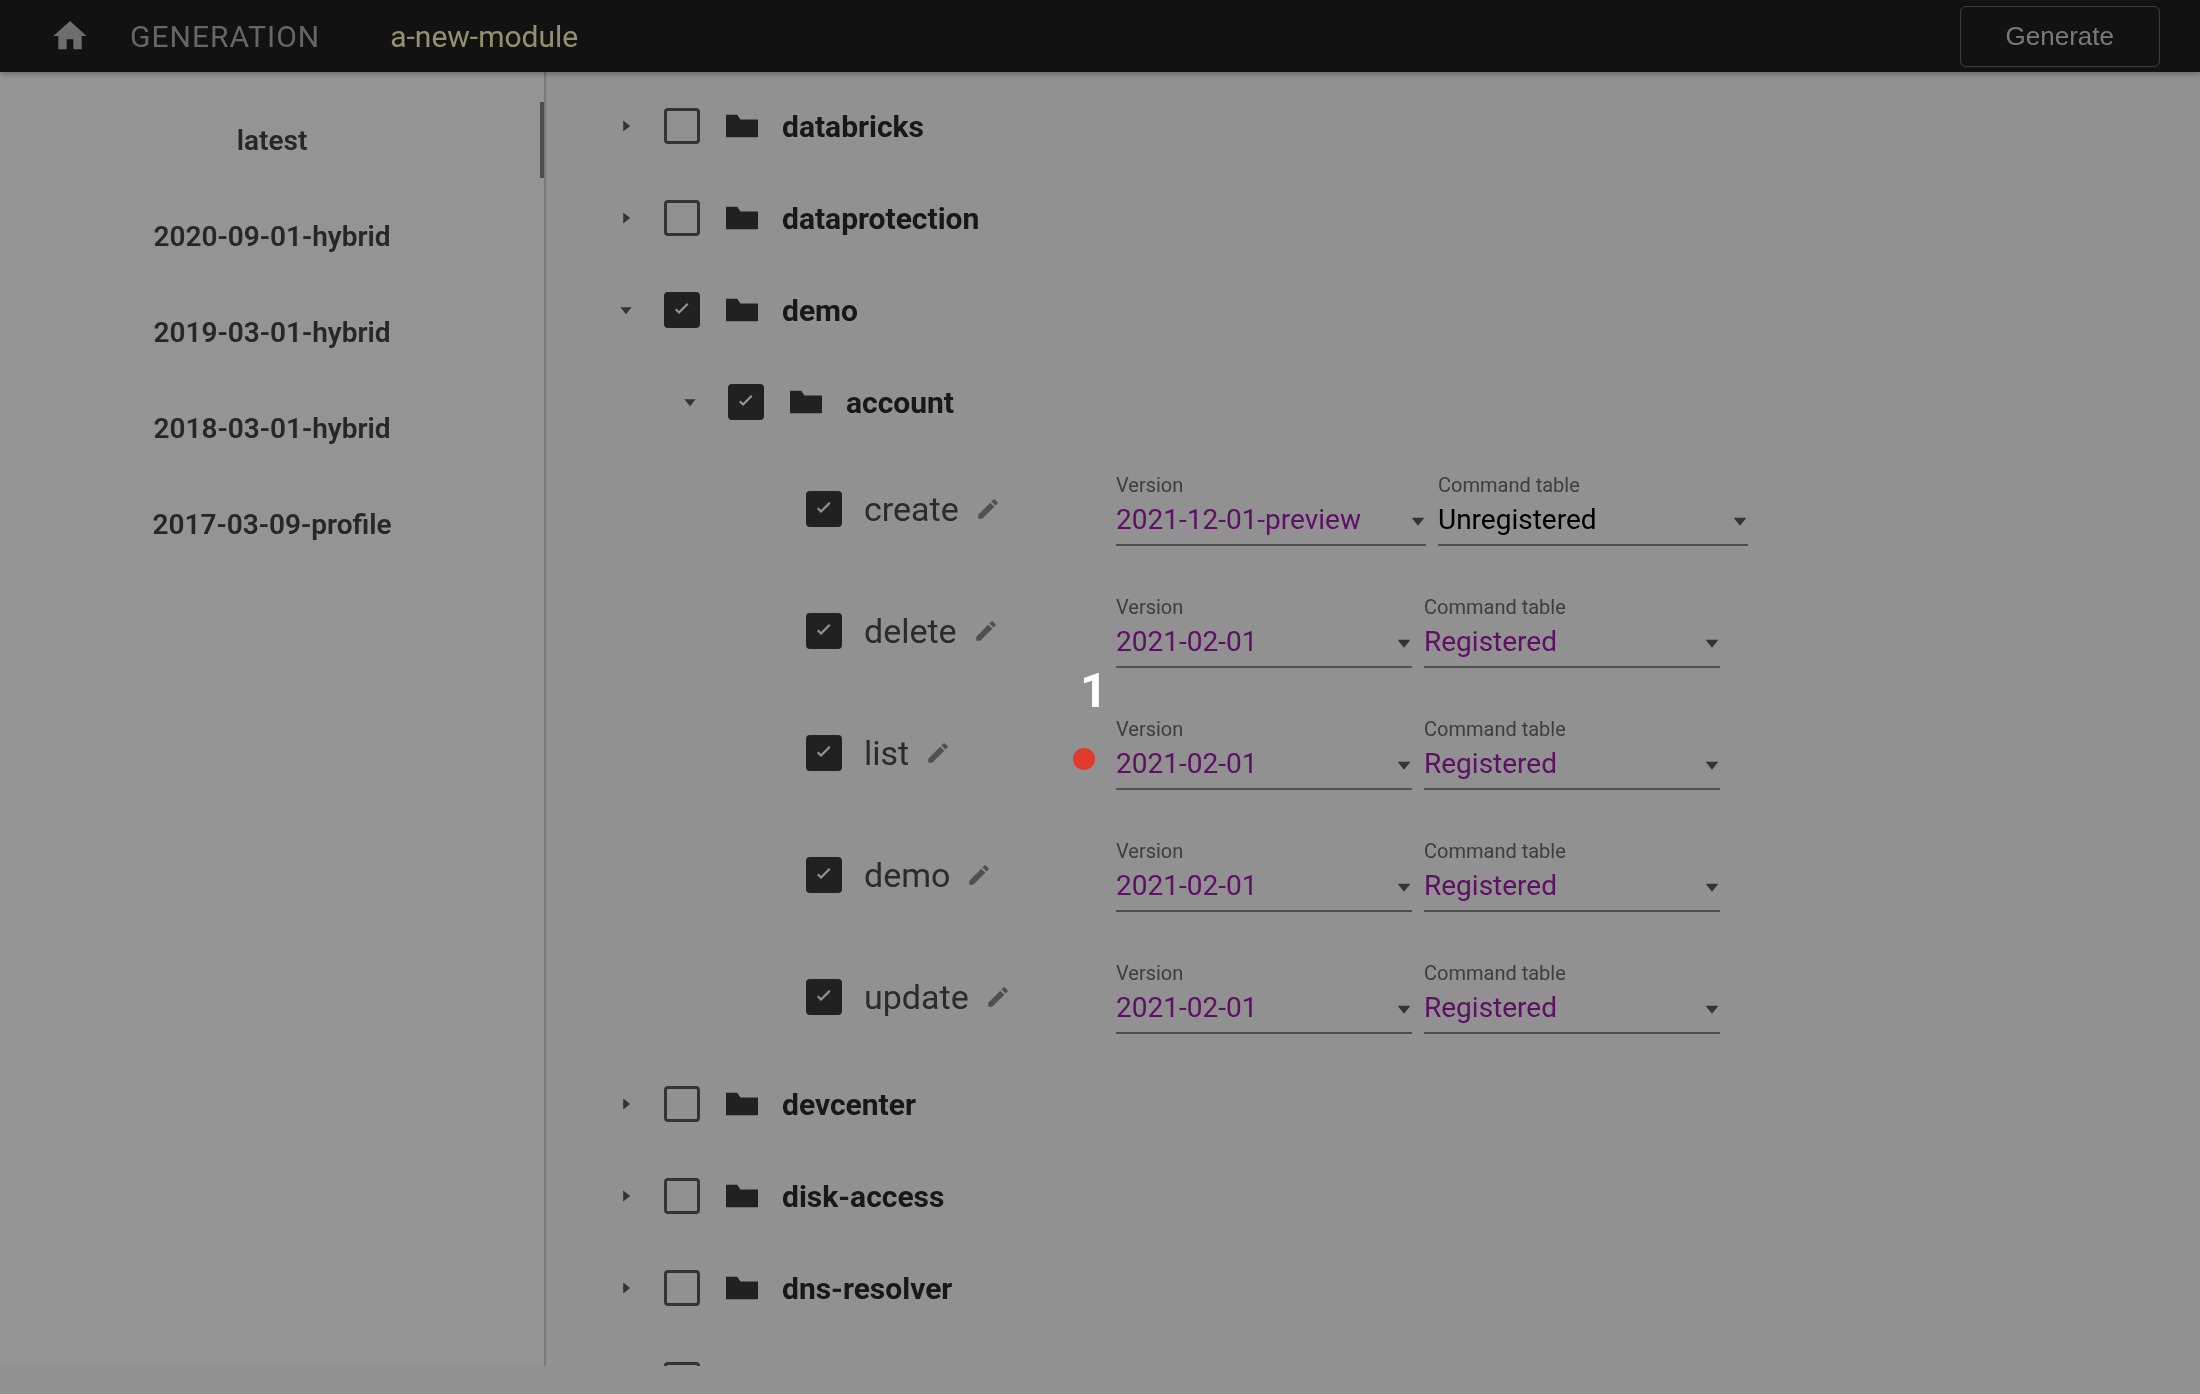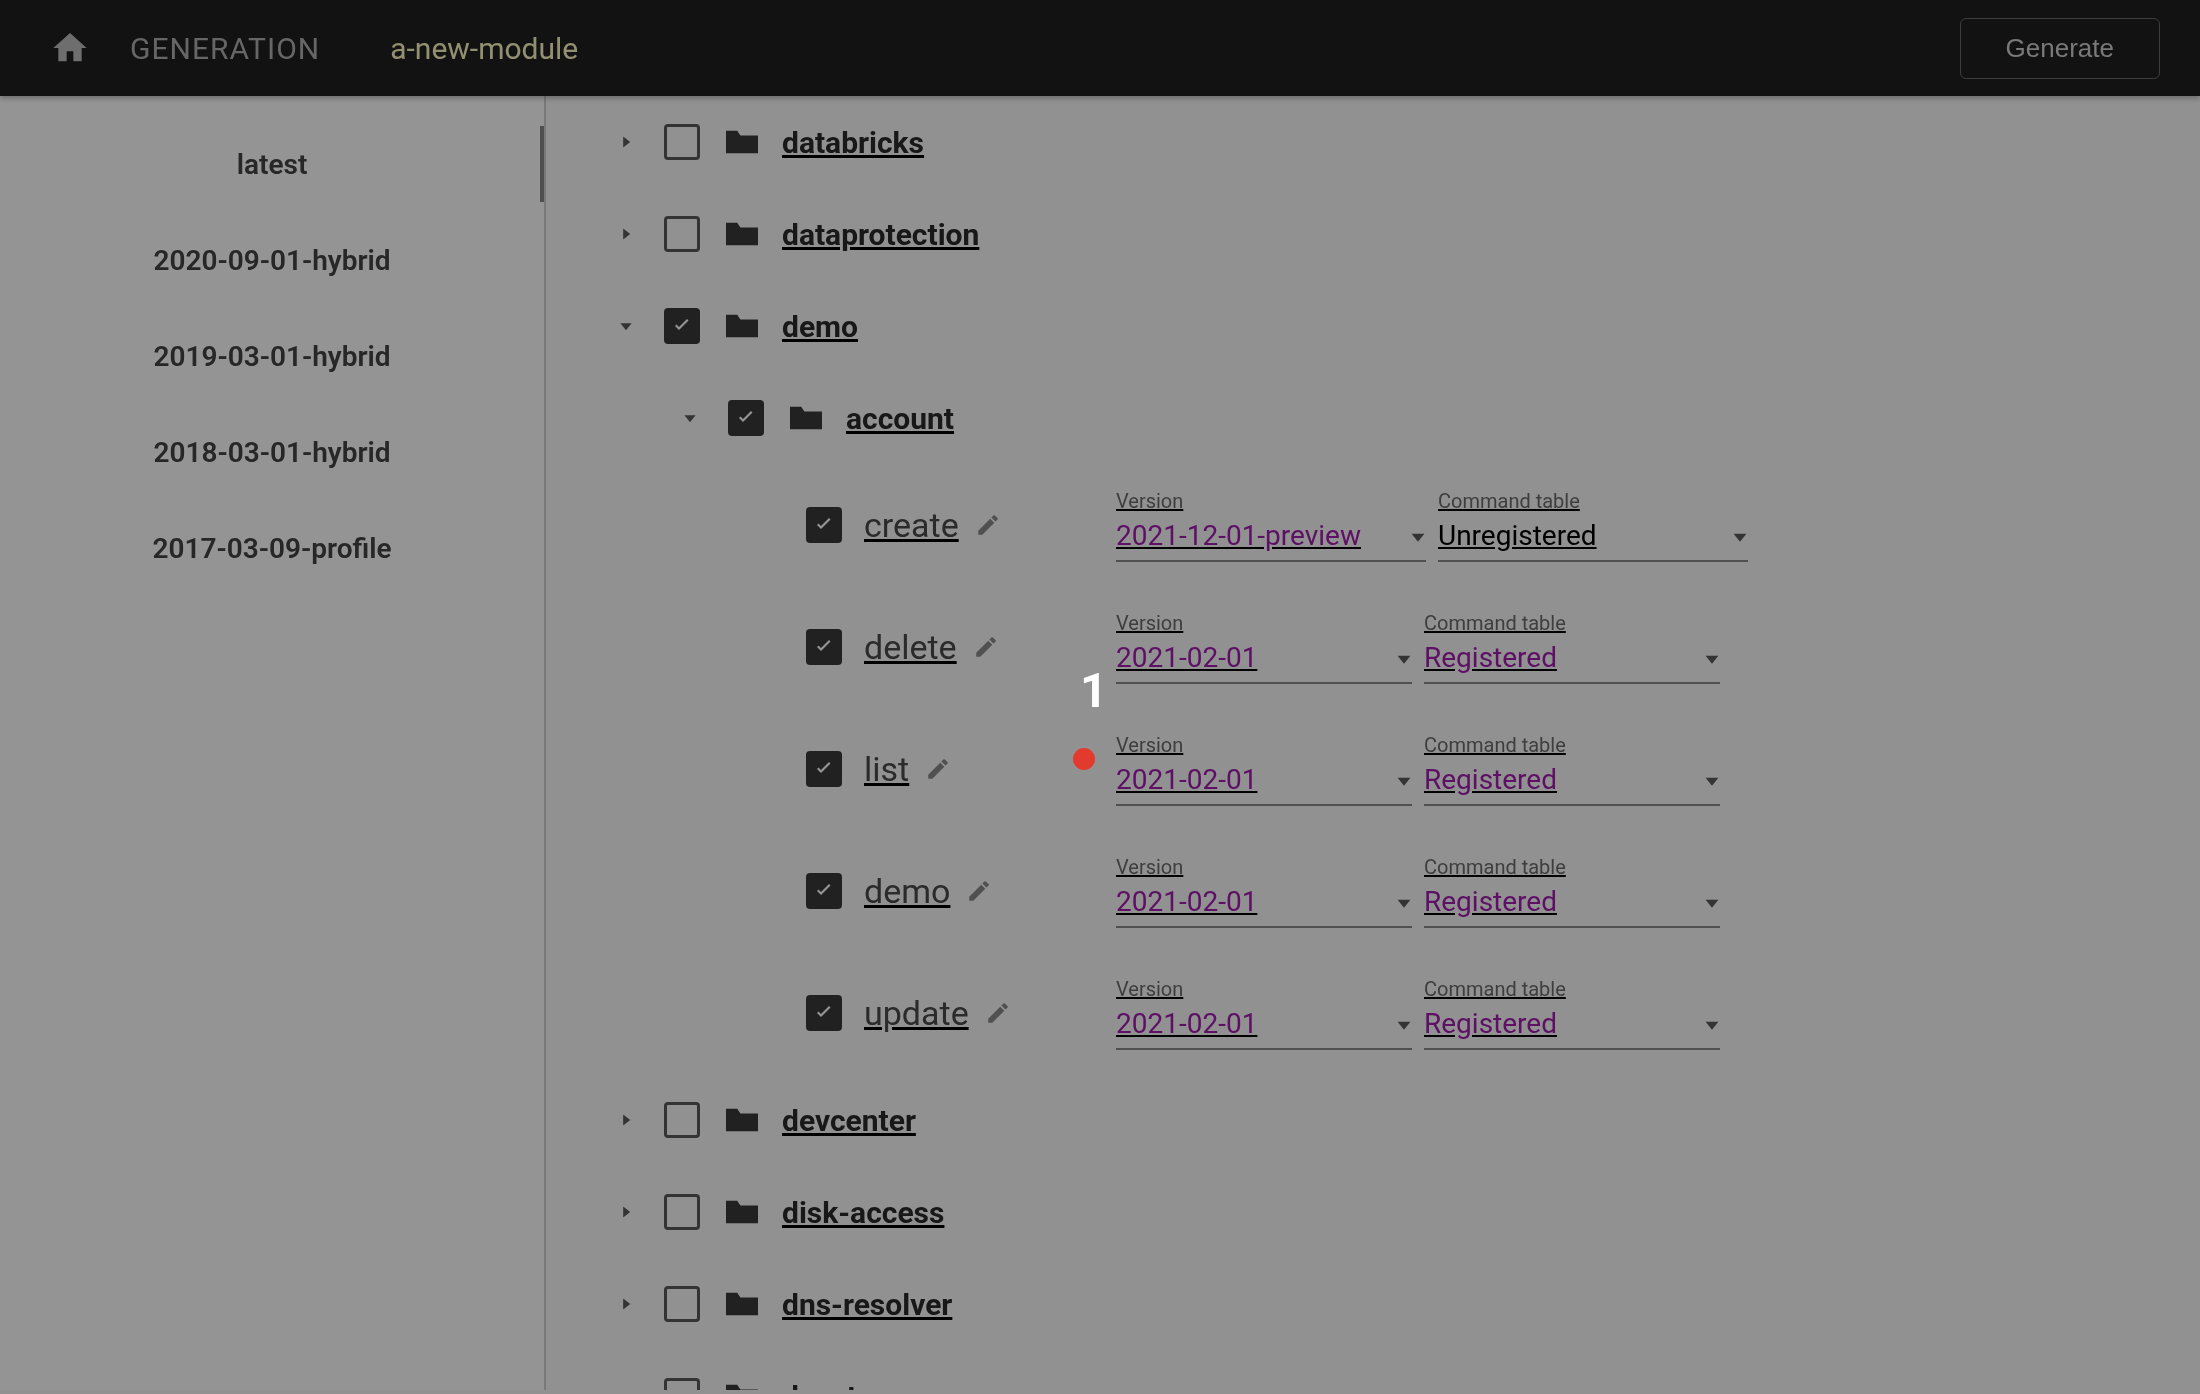--- a/index.html
+++ b/index.html
@@ -1,21 +1,21 @@
 <!DOCTYPE html>
 <html><head>
 <meta charset="utf-8">
 <style>
   * { box-sizing: border-box; margin: 0; padding: 0; }
   html, body { width: 2200px; height: 1394px; font-family: -apple-system, BlinkMacSystemFont, "Segoe UI", Roboto, sans-serif; overflow: hidden; }
   body { background: #fafafa; position: relative; }
 
   
   .header {
-    height: 96px;
+    height: 72px;
     background: #1f1f1f;
     display: flex;
     align-items: center;
     padding: 0 40px 0 50px;
     gap: 40px;
     box-shadow: 0 2px 6px rgba(0,0,0,0.3);
     position: relative;
     z-index: 2;
   }
   .home-btn { width: 40px; height: 40px; display:flex; align-items:center; justify-content:center; cursor:pointer; }
@@ -53,21 +53,21 @@
   .sidebar-item.active { position: relative; }
   .sidebar-item.active::after {
     content: "";
     position: absolute;
     right: 0; top: 10px; bottom: 10px;
     width: 4px;
     background: #888;
   }
 
   
-  .tree { flex: 1; overflow: auto; padding-top: 0; text-decoration: underline; }
+  .tree { flex: 1; overflow: auto; padding-top: 8px; }
   .row {
     display: flex;
     align-items: center;
     min-height: 92px;
     font-size: 30px;
     color: #3a3a3a;
   }
   .indent { display:inline-block; }
   .caret {
     width: 20px; height: 20px; margin-right: 28px; display:flex; align-items:center; justify-content:center; cursor:pointer;

